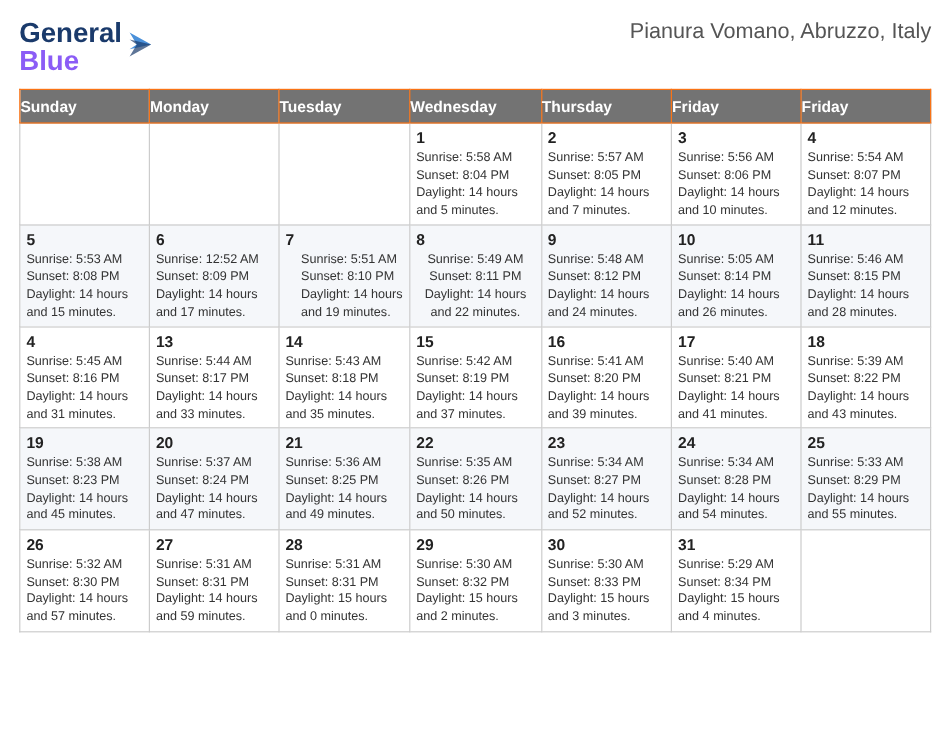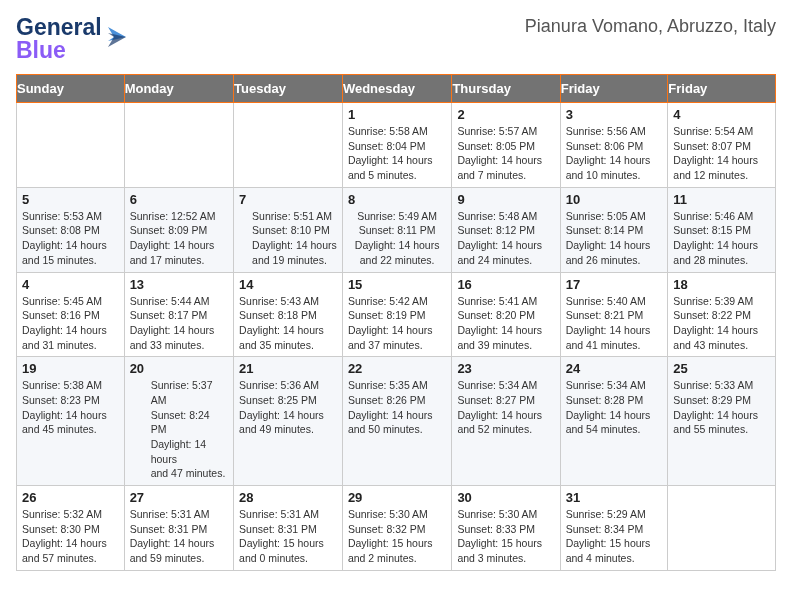--- a/index.html
+++ b/index.html
@@ -245,21 +245,21 @@
       <tr>
         <td>
           <div class="day-number">19</div>
           <div class="day-info" style="white-space: pre-line;">Sunrise: 5:38 AM
 Sunset: 8:23 PM
 Daylight: 14 hours
 and 45 minutes.</div>
         </td>
         <td>
           <div class="day-number">20</div>
-          <div class="day-info" style="white-space: pre-line; margin-left: 21px;">Sunrise: 5:37 AM
+          <div class="day-info" style="white-space: pre-line;">Sunrise: 5:37 AM
 Sunset: 8:24 PM
 Daylight: 14 hours
 and 47 minutes.</div>
         </td>
         <td>
           <div class="day-number">21</div>
           <div class="day-info" style="white-space: pre-line;">Sunrise: 5:36 AM
 Sunset: 8:25 PM
 Daylight: 14 hours
 and 49 minutes.</div>

